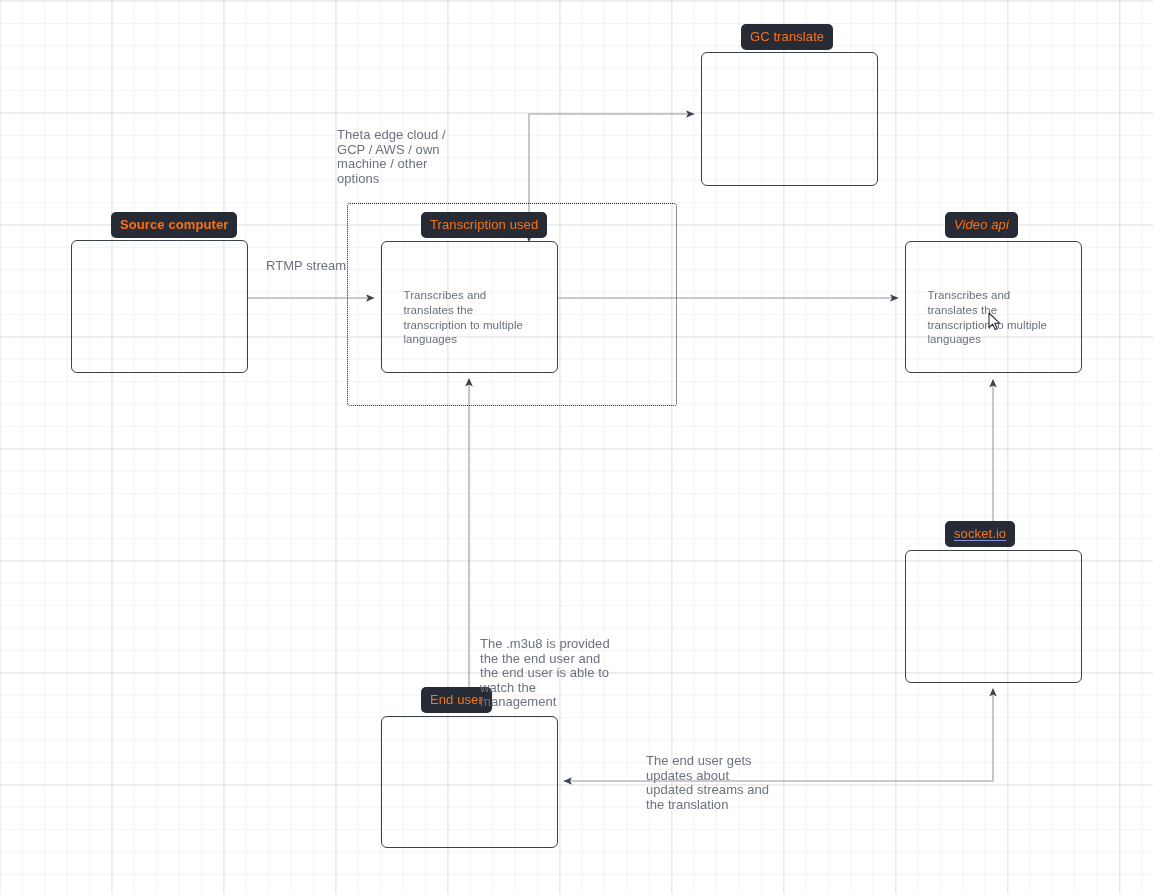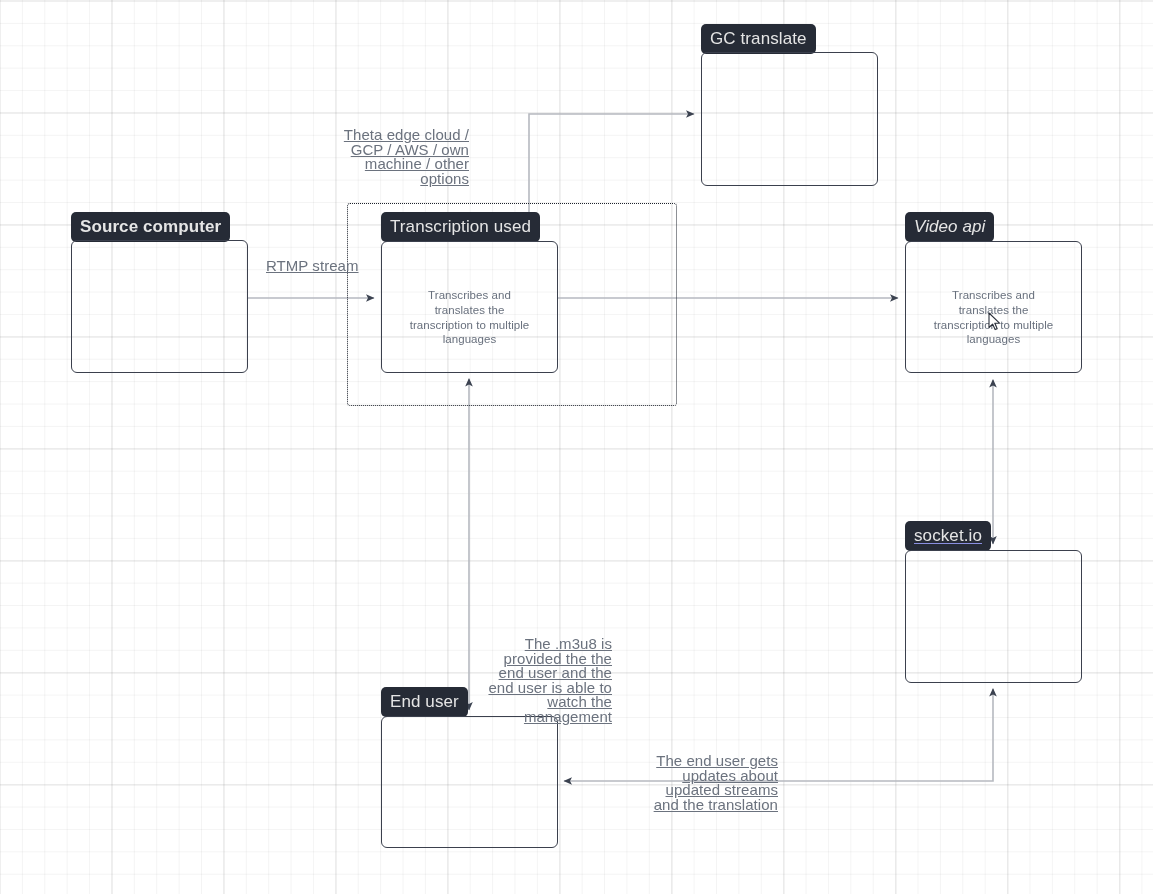--- a/index.html
+++ b/index.html
@@ -46,56 +46,56 @@
     border-radius: 6px;
     background: transparent;
     display: flex;
     align-items: center;
     justify-content: center;
   }
   .node-desc {
     color: #68707d;
     font-size: 11.5px;
     line-height: 14.6px;
-    text-align: center;
+    text-align: left;
     width: 132px;
     letter-spacing: 0.05px;
     margin-top: 21px;
   }
   .badge {
     position: absolute;
     background: #262b36;
-    color: #e5e5e5;
-    font-size: 17px;
+    color: #f97316;
+    font-size: 13px;
     line-height: 1;
     padding: 6px 9px 7px 9px;
     border-radius: 5px;
     white-space: nowrap;
     letter-spacing: 0.1px;
+    margin-left: 40px;
   }
   .badge.link-badge span {
     text-decoration: underline;
     text-decoration-color: #8a8fe0;
     text-underline-offset: 2px;
   }
   .group-box {
     position: absolute;
     box-sizing: border-box;
     border: 1.6px dotted #1d222c;
     border-radius: 3px;
     background: transparent;
   }
   .edge-label {
     position: absolute;
     color: #6b727e;
-    font-size: 15px;
+    font-size: 13px;
     line-height: 14.6px;
-    text-align: right;
+    text-align: left;
     letter-spacing: 0.05px;
-    text-decoration: underline;
   }
   .edge-label .lnk {
     text-decoration: underline;
     text-underline-offset: 2px;
     text-decoration-color: #6b727e;
   }
   .edge-label.single {
     white-space: nowrap;
   }
   .cursor-arrow {

